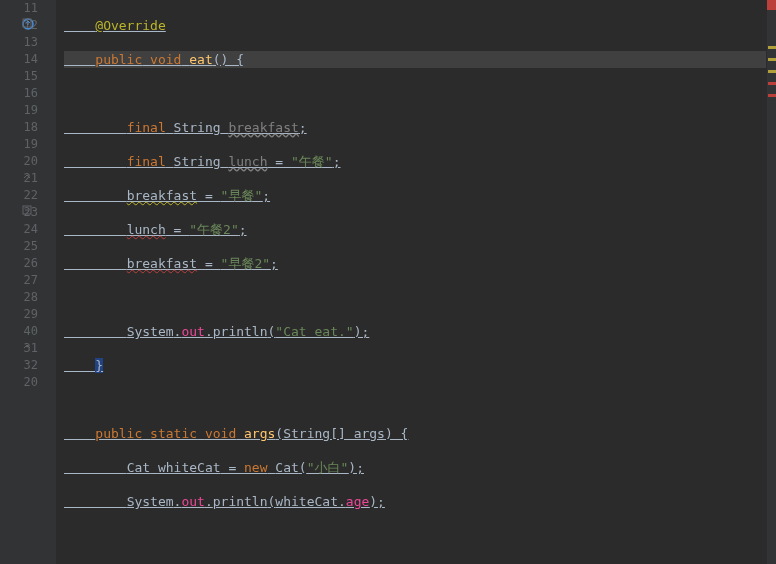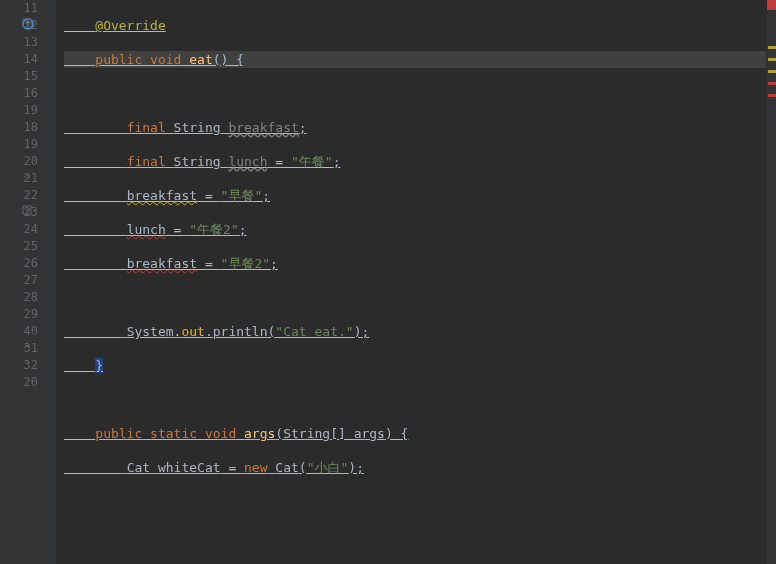--- a/index.html
+++ b/index.html
@@ -27,21 +27,21 @@
   }
   .gutter-line { height: 17px; line-height: 17px; position: relative; }
   .gutter-icon { position: absolute; right: 2px; top: 1px; width: 14px; height: 14px; }
   .gutter-icon.override { left: 22px; right: auto; }
   .code-area { flex: 1; padding-left: 8px; line-height: 17px; white-space: pre; font-size: 13px; }
   .code-line { height: 17px; text-decoration: underline; }
   .kw { color: #cc7832; }
   .str { color: #6a8759; }
   .ann { color: #bbb529; }
   .method { color: #ffc66d; }
-  .field { color: #eab308; }
+  .field { color: #ec4899; }
   .err-underline { text-decoration: underline wavy #bc3f3c; text-decoration-thickness: 1px; }
   .warn-underline { text-decoration: underline wavy #bbb529; text-decoration-thickness: 1px; }
   .unused { color: #808080; text-decoration: underline wavy #808080; }
   .caret-bg { background: #404040; }
   
   .error-stripe {
     width: 10px;
     background: #313335;
     border-left: 1px solid #2b2b2b;
     position: relative;
@@ -124,20 +124,21 @@
 <div class="code-line">        <span class="kw">final</span> <span>String</span> <span class="unused">lunch</span> = <span class="str">"午餐"</span>;</div>
 <div class="code-line">        <span class="warn-underline">breakfast</span> = <span class="str">"早餐"</span>;</div>
 <div class="code-line">        <span class="err-underline">lunch</span> = <span class="str">"午餐2"</span>;</div>
 <div class="code-line">        <span class="err-underline">breakfast</span> = <span class="str">"早餐2"</span>;</div>
 <div class="code-line"></div>
 <div class="code-line">        <span>System</span>.<span class="field">out</span>.<span>println</span>(<span class="str">"Cat eat."</span>);</div>
 <div class="code-line">    <span style="background:#214283">}</span></div>
 <div class="code-line"></div>
 <div class="code-line">    <span class="kw">public</span> <span class="kw">static</span> <span class="kw">void</span> <span class="method">args</span>(<span>String[] args</span>) {</div>
 <div class="code-line">        <span>Cat</span> <span>whiteCat</span> = <span class="kw">new</span> <span>Cat</span>(<span class="str">"小白"</span>);</div>
+<div class="code-line">        <span>System</span>.<span class="field">out</span>.<span>println</span>(<span>whiteCat</span>.<span class="field">age</span>);</div>
 <div class="code-line"></div>
 
 
 
 
 
 
   </div>
 
   <div class="error-stripe">

